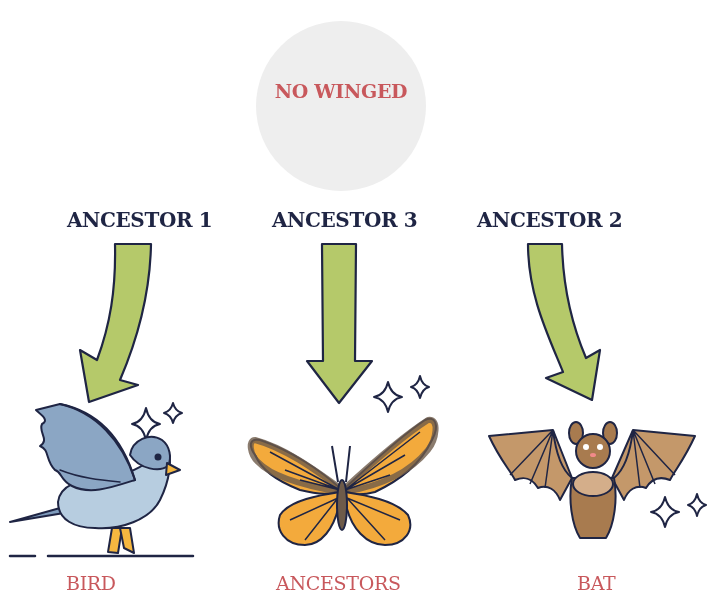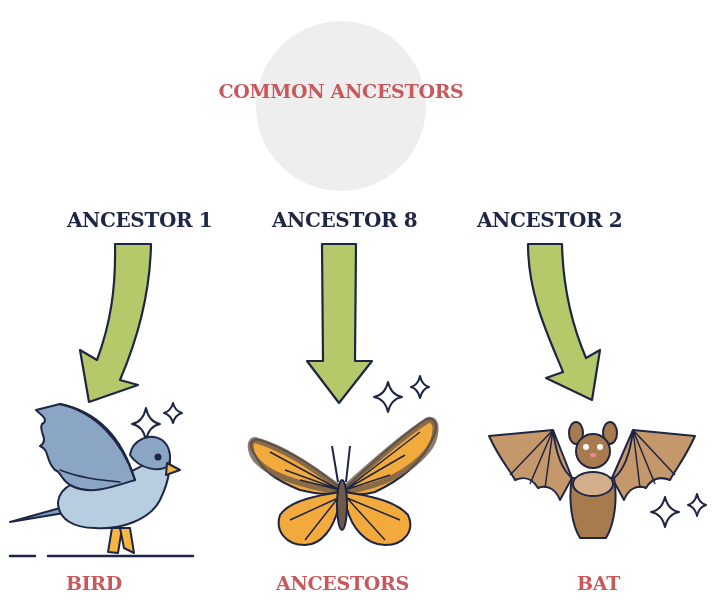--- a/index.html
+++ b/index.html
@@ -1,33 +1,33 @@
 <!DOCTYPE html>
 <html><head>
 <meta charset="utf-8">
 <style>
   html,body{margin:0;padding:0;background:#ffffff;}
   body{width:715px;height:612px;position:relative;overflow:hidden;font-family:"DejaVu Serif","Liberation Serif",serif;}
   .circle{position:absolute;left:256px;top:21px;width:170px;height:170px;border-radius:50%;background:#eeeeee;}
   .title{position:absolute;left:200px;width:282px;text-align:center;color:#c8585c;font-weight:bold;font-size:19px;line-height:27px;top:78px;letter-spacing:-0.3px;}
   .title div{white-space:nowrap;}
   .anc{position:absolute;top:208px;color:#1f2544;font-weight:bold;font-size:20px;white-space:nowrap;letter-spacing:-0.4px;}
-  .lbl{position:absolute;top:572px;color:#c8585c;font-weight:bold;font-size:19px;white-space:nowrap;letter-spacing:-0.3px;}
+  .lbl{position:absolute;top:572px;color:#c8585c;font-weight:normal;font-size:19px;white-space:nowrap;letter-spacing:-0.3px;}
   svg.art{position:absolute;left:0;top:0;}
 </style>
 </head>
 <body>
 
 <div class="circle"></div>
 <div class="title">
-  <div>COMMON ANCESTORS</div>
+  <div>NO WINGED</div>
 </div>
 
 <div class="anc" style="left:67px;">ANCESTOR 1</div>
-<div class="anc" style="left:272px;">ANCESTOR 8</div>
+<div class="anc" style="left:272px;">ANCESTOR 3</div>
 <div class="anc" style="left:477px;">ANCESTOR 2</div>
 
 <svg class="art" width="715" height="612" viewBox="0 0 715 612">
 
   <g>
     <path d="M115 244 L151 244 C150 300 135 345 120 380 L138 385 L89 402 L80 350 L97 360 C110 325 116 290 115 244 Z" fill="#b5c96a" stroke="#1f2544" stroke-width="2.2" stroke-linejoin="round"></path>
   </g>
 
   <g>
     <path d="M322 244 L356 244 L355 361 L372 361 L339 403 L307 361 L323 361 Z" fill="#b5c96a" stroke="#1f2544" stroke-width="2.2" stroke-linejoin="round"></path>

